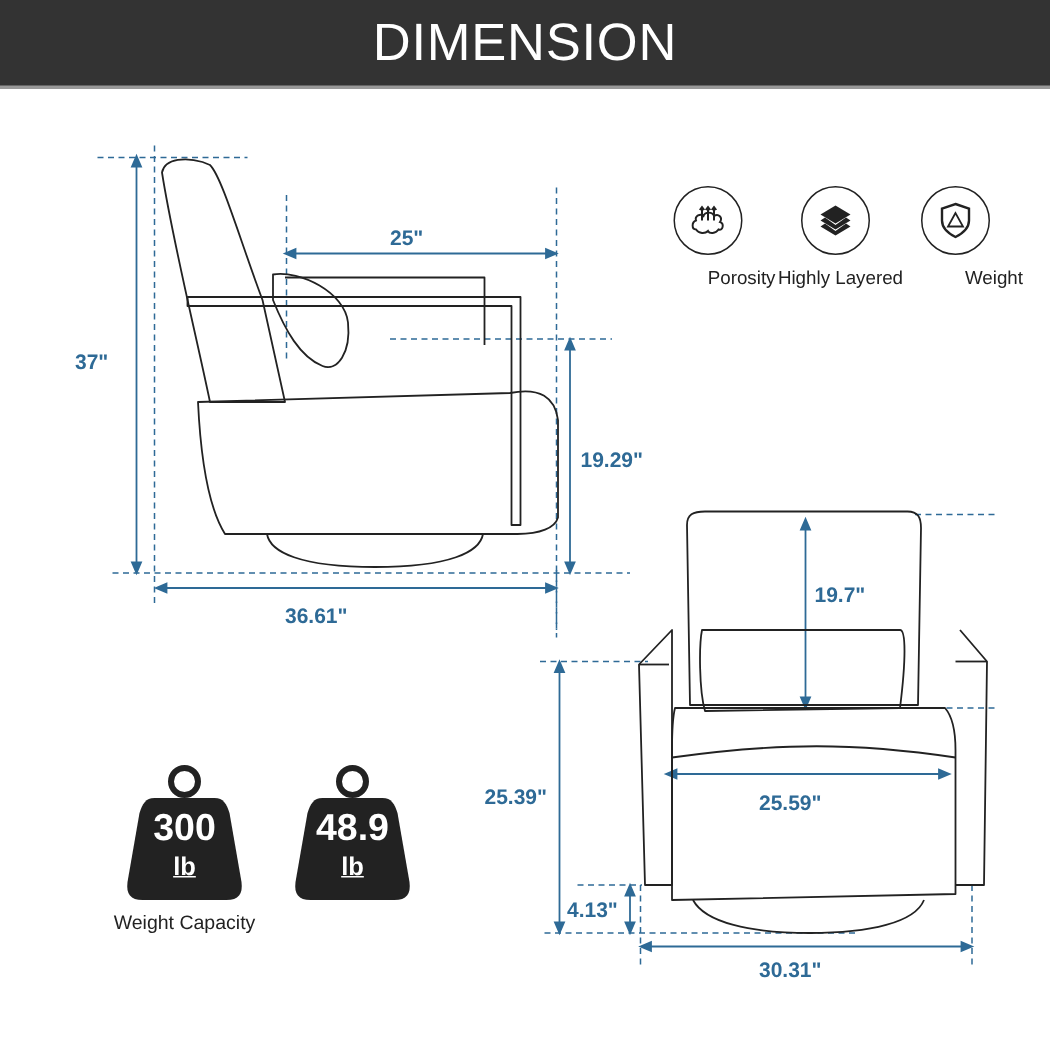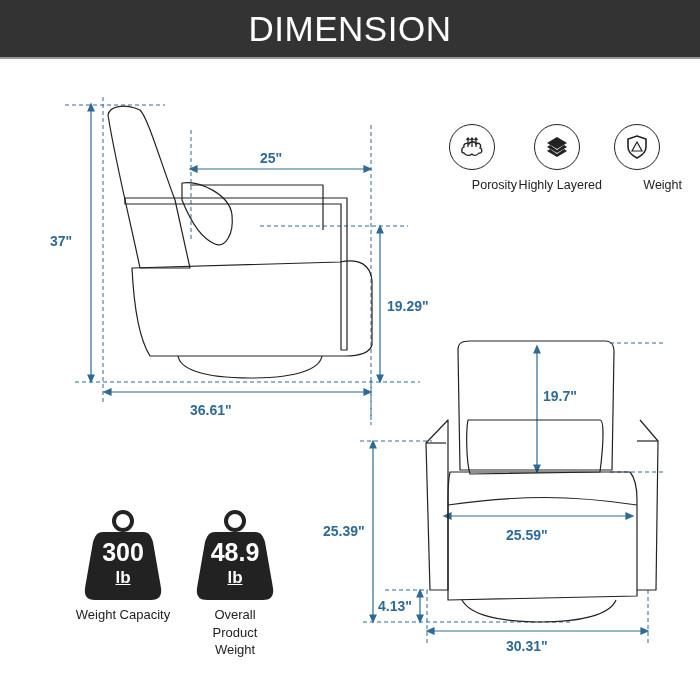--- a/index.html
+++ b/index.html
@@ -160,14 +160,13 @@
   <div class="weight-shape">
     <svg width="80" height="94" viewBox="0 0 80 94" style="position:absolute;left:0;top:0;">
       <circle cx="40" cy="13" r="9" fill="none" stroke="#222" stroke-width="4"></circle>
       <path d="M20,24 L60,24 C66,24 68,28 70,34 L78,80 C79,88 76,92 68,92 L12,92 C4,92 1,88 2,80 L10,34 C12,28 14,24 20,24 Z" fill="#222"></path>
     </svg>
     <div class="weight-text">
       <span class="weight-num">48.9</span>
       <span class="weight-unit">lb</span>
     </div>
   </div>
-  <div class="weight-label" style="padding:0 12px;">Overall Product Weight</div>
 </div>
 
 </body></html>

